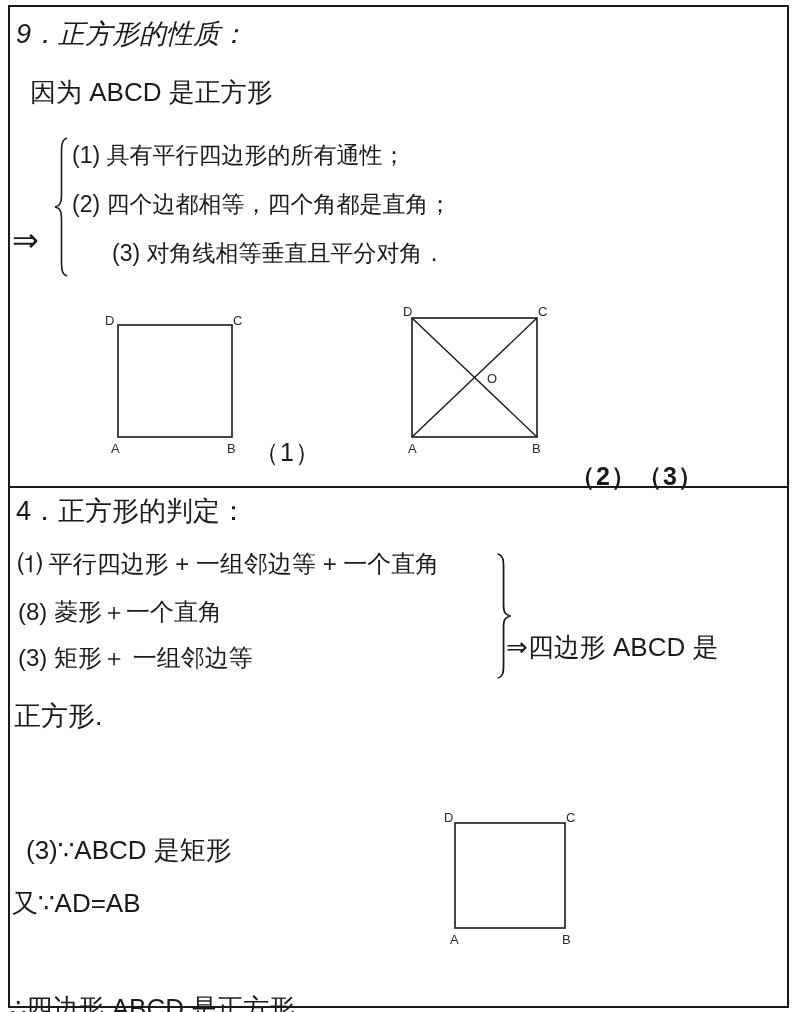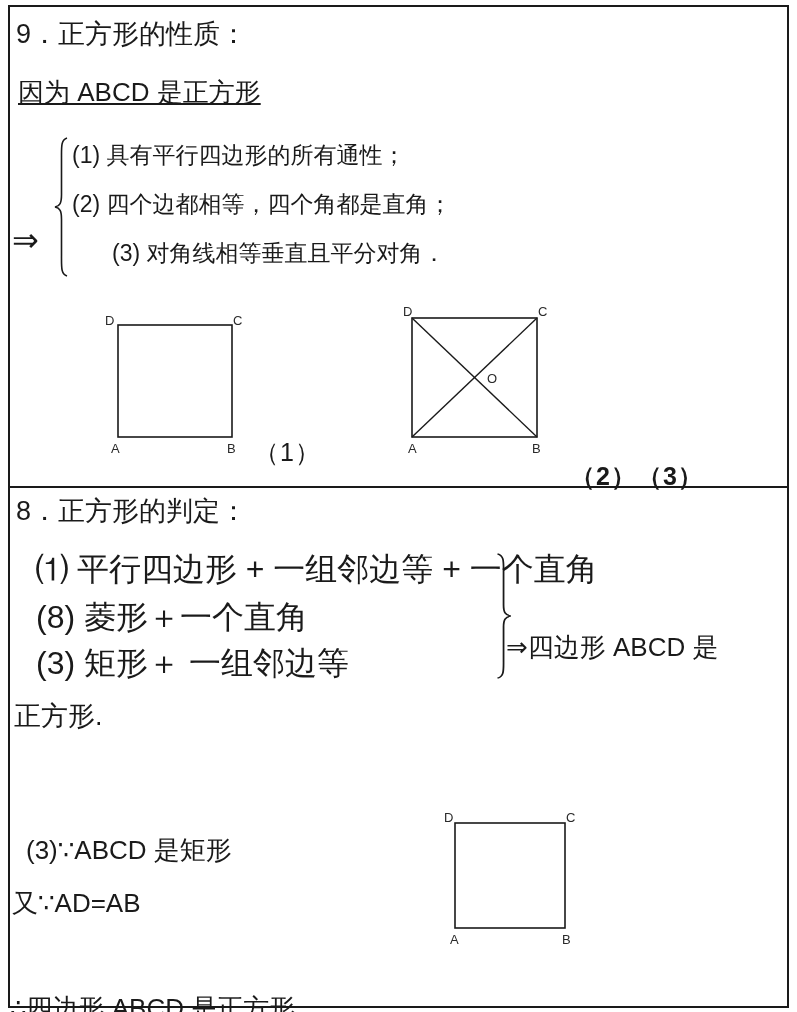--- a/index.html
+++ b/index.html
@@ -24,21 +24,21 @@
   .divider {
     position: absolute;
     left: 8px; top: 486px;
     width: 781px; height: 2px;
     background: #1a1a1a;
   }
 
   .fs27 { font-size: 27px; }
   .fs26 { font-size: 26px; }
   .fs25 { font-size: 23px; }
-  .fs24 { font-size: 32px; margin-left: 18px; }
+  .fs24 { font-size: 24px; }
   .implies { font-size: 32px; }
 
   .fig { position: absolute; }
   .fig svg { position: absolute; left: 0; top: 0; overflow: visible; }
   .fig .corner {
     position: absolute;
     font-size: 13px;
     color: #2a2a2a;
     line-height: 1;
   }
@@ -46,23 +46,23 @@
   .caption { font-size: 25px; letter-spacing: 1px; }
 </style>
 </head>
 <body>
 
 <div class="page">
 
   <div class="border-frame"></div>
   <div class="divider"></div>
 
-  <div class="abs fs27" style="left:16px; top:18px;">9．正方形的性质：</div>
+  <div class="abs fs27" style="left:16px; top:18px;font-style:italic;">9．正方形的性质：</div>
 
-  <div class="abs fs26" style="left:18px; top:76px;text-decoration:underline;">因为 ABCD 是正方形</div>
+  <div class="abs fs26" style="left:30px; top:76px;">因为 ABCD 是正方形</div>
 
   <div class="abs implies" style="left:12px; top:220px;">⇒</div>
 
   <svg class="brace" style="left:52px; top:136px;" width="20" height="142" viewBox="0 0 20 140" preserveAspectRatio="none">
     <path d="M15 2 C9 4 9.5 10 9.5 22 L9.5 58 C9.5 66 8 69 3 70 C8 71 9.5 74 9.5 82 L9.5 118 C9.5 130 9 136 15 138" fill="none" stroke="#1a1a1a" stroke-width="1.6"></path>
   </svg>
 
   <div class="abs fs25" style="left:72px; top:141px;">(1) 具有平行四边形的所有通性；</div>
   <div class="abs fs25" style="left:72px; top:190px;">(2) 四个边都相等，四个角都是直角；</div>
   <div class="abs fs25" style="left:72px; top:239px;margin-left:40px;">(3) 对角线相等垂直且平分对角．</div>
@@ -85,21 +85,21 @@
       <line x1="137" y1="23" x2="12" y2="142" stroke="#1a1a1a" stroke-width="1.4"></line>
     </svg>
     <span class="corner" style="left:3px;  top:10px;">D</span>
     <span class="corner" style="left:138px; top:10px;">C</span>
     <span class="corner" style="left:8px;  top:147px;">A</span>
     <span class="corner" style="left:132px; top:147px;">B</span>
     <span class="corner" style="left:87px; top:77px;">O</span>
   </div>
   <div class="abs caption" style="left:570px; top:461px;font-weight:bold;">（2）（3）</div>
 
-  <div class="abs fs27" style="left:16px; top:495px;">8．正方形的判定：</div>
+  <div class="abs fs27" style="left:16px; top:495px;">4．正方形的判定：</div>
 
   <div class="abs fs24" style="left:18px; top:549px;">⑴ 平行四边形 + 一组邻边等 + 一个直角</div>
   <div class="abs fs24" style="left:18px; top:597px;">(8) 菱形＋一个直角</div>
   <div class="abs fs24" style="left:18px; top:643px;">(3) 矩形＋ 一组邻边等</div>
 
   <svg class="brace" style="left:492px; top:552px;" width="22" height="128" viewBox="0 0 20 140" preserveAspectRatio="none">
     <path d="M5 2 C11 4 10.5 10 10.5 22 L10.5 58 C10.5 66 12 69 17 70 C12 71 10.5 74 10.5 82 L10.5 118 C10.5 130 11 136 5 138" fill="none" stroke="#1a1a1a" stroke-width="1.6"></path>
   </svg>
 
   <div class="abs fs26" style="left:506px; top:631px;">⇒四边形 ABCD 是</div>

